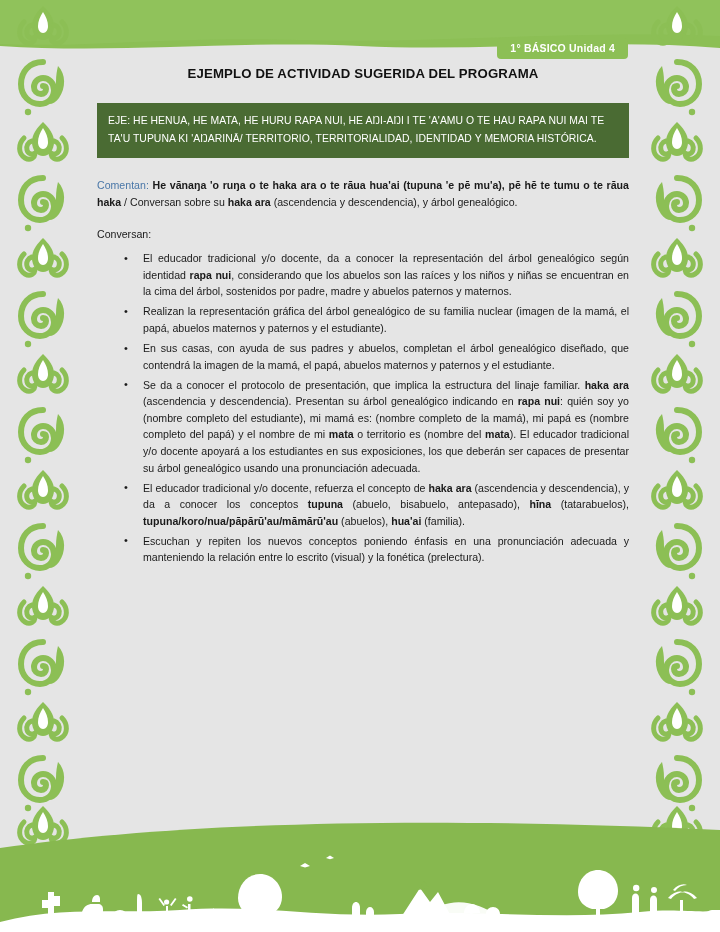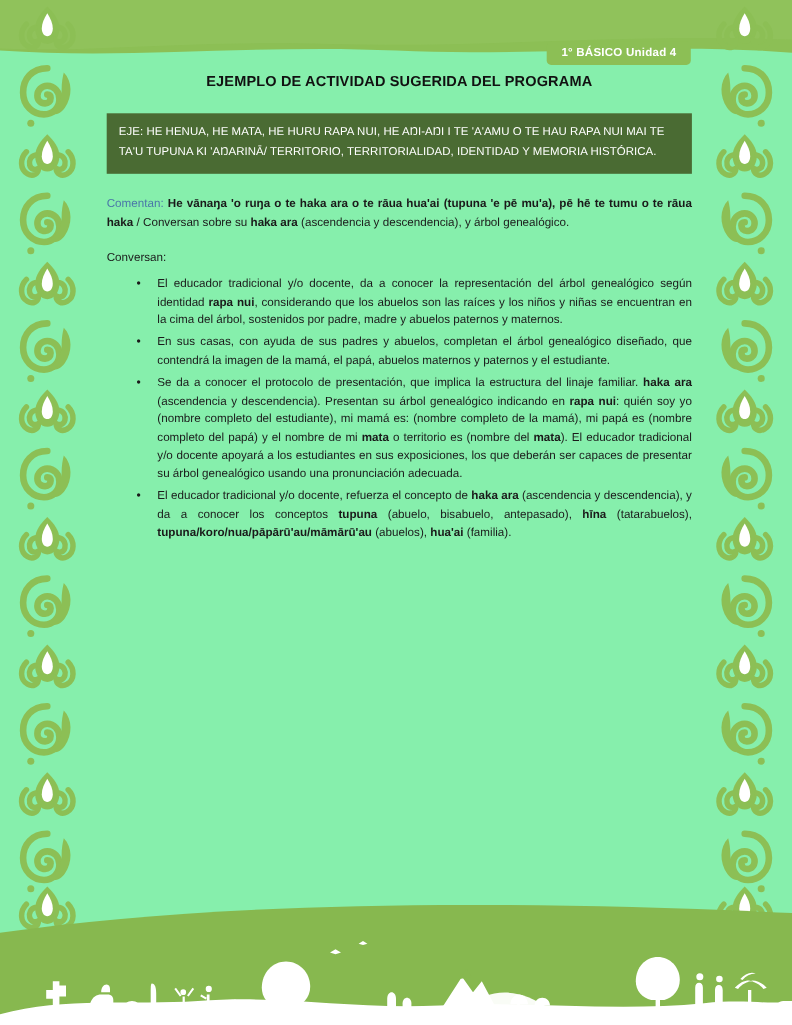--- a/index.html
+++ b/index.html
@@ -10,21 +10,21 @@
   body {
     width: 720px; height: 932px;
     position: relative; overflow: hidden;
     font-family: "Liberation Sans", sans-serif;
     color: #1a1a1a;
   }
 
   
   .page {
     position: absolute; inset: 0;
-    background: #86efac;
+    background: #e5e5e5;
   }
 
   
   .header-band {
     position: absolute; top: 0; left: 0;
     width: 720px; height: 72px;
     overflow: hidden;
     z-index: 2;
   }
   .header-band svg { display: block; }
@@ -222,23 +222,25 @@
 
     <p class="actividad">
       <span class="lbl">Comentan:</span>
       <span class="b">He vānaŋa 'o ruŋa o te haka ara o te rāua hua'ai (tupuna 'e pē mu'a), pē hē te tumu o te rāua haka</span><span> / Conversan sobre su </span><span class="b">haka ara</span><span> (ascendencia y descendencia), y árbol genealógico.</span>
     </p>
 
     <div class="ejemplos-label">Conversan:</div>
 
     <ul class="bullets" id="bullets">
         <li><span>El educador tradicional y/o docente, da a conocer la representación del árbol genealógico según identidad </span><span class="b">rapa nui</span><span>, considerando que los abuelos son las raíces y los niños y niñas se encuentran en la cima del árbol, sostenidos por padre, madre y abuelos paternos y maternos.</span></li>
+        <li><span>Realizan la representación gráfica del árbol genealógico de su familia nuclear (imagen de la mamá, el papá, abuelos maternos y paternos y el estudiante).</span></li>
         <li><span>En sus casas, con ayuda de sus padres y abuelos, completan el árbol genealógico diseñado, que contendrá la imagen de la mamá, el papá, abuelos maternos y paternos y el estudiante.</span></li>
         <li><span>Se da a conocer el protocolo de presentación, que implica la estructura del linaje familiar. </span><span class="b">haka ara</span><span> (ascendencia y descendencia). Presentan su árbol genealógico indicando en </span><span class="b">rapa nui</span><span>: quién soy yo (nombre completo del estudiante), mi mamá es: (nombre completo de la mamá), mi papá es (nombre completo del papá) y el nombre de mi </span><span class="b">mata</span><span> o territorio es (nombre del </span><span class="b">mata</span><span>). El educador tradicional y/o docente apoyará a los estudiantes en sus exposiciones, los que deberán ser capaces de presentar su árbol genealógico usando una pronunciación adecuada.</span></li>
         <li><span>El educador tradicional y/o docente, refuerza el concepto de </span><span class="b">haka ara</span><span> (ascendencia y descendencia), y da a conocer los conceptos </span><span class="b">tupuna</span><span> (abuelo, bisabuelo, antepasado), </span><span class="b">hīna</span><span> (tatarabuelos), </span><span class="b">tupuna/koro/nua/pāpārū'au/māmārū'au</span><span> (abuelos), </span><span class="b">hua'ai</span><span> (familia).</span></li>
+        <li><span>Escuchan y repiten los nuevos conceptos poniendo énfasis en una pronunciación adecuada y manteniendo la relación entre lo escrito (visual) y la fonética (prelectura).</span></li>
       </ul>
 
   </div>
 
   <div class="bottom-band">
     <svg width="720" height="118" viewBox="0 0 720 118" xmlns="http://www.w3.org/2000/svg">
 
       <path d="M0,34 C180,8 420,2 720,16 L720,118 L0,118 Z" fill="#87b84f"></path>
 
       <g fill="#ffffff">

